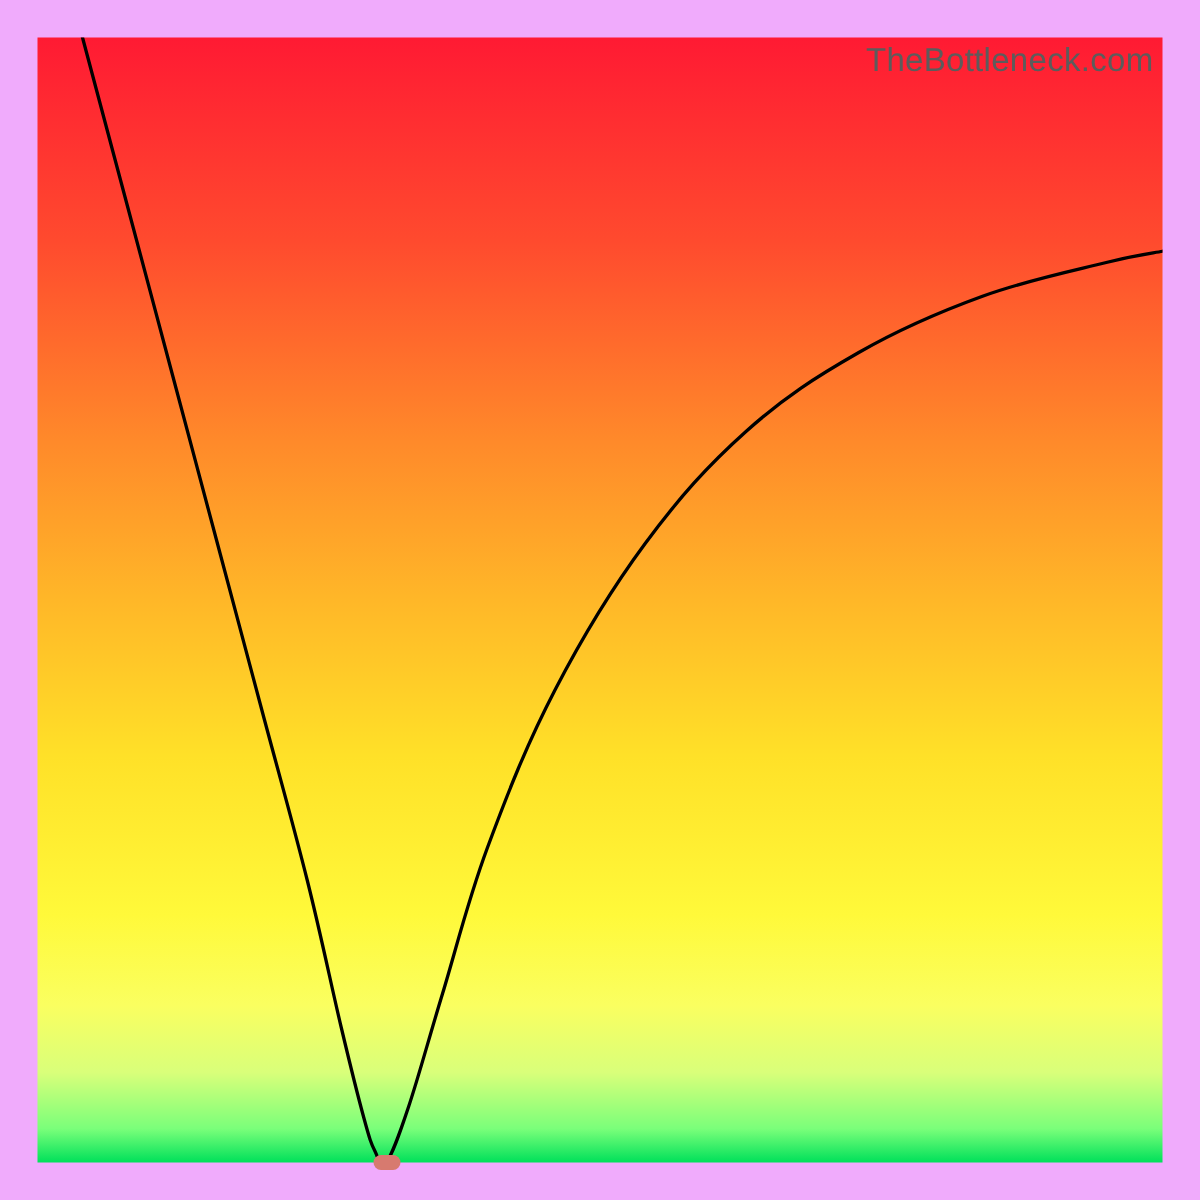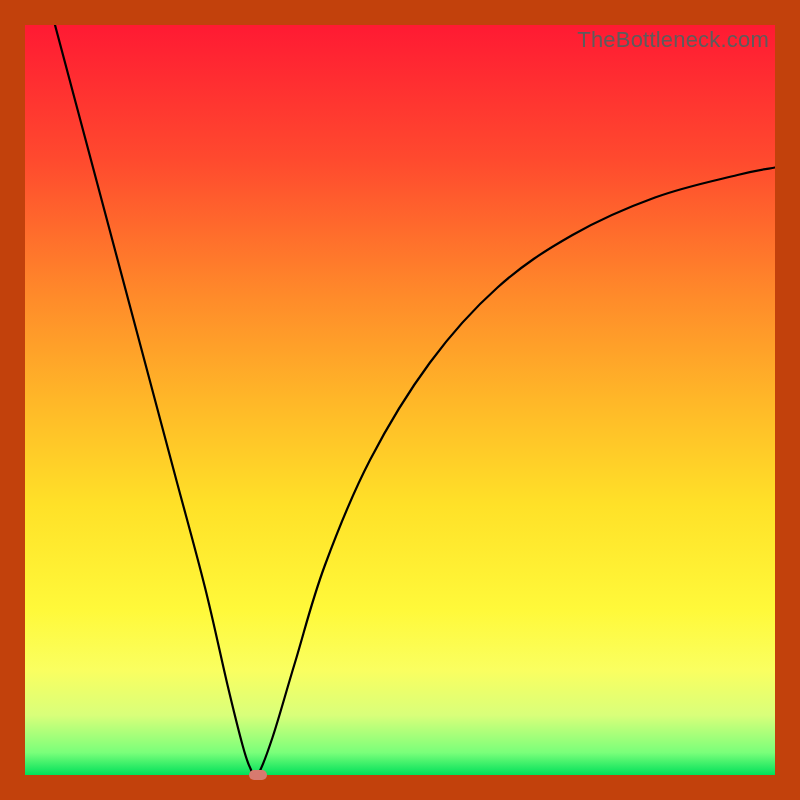--- a/index.html
+++ b/index.html
@@ -1,20 +1,20 @@
 <!DOCTYPE html>
 <html><head>
 <meta charset="utf-8">
 <style>
   * { margin: 0; padding: 0; box-sizing: border-box; }
   html, body { width: 800px; height: 800px; overflow: hidden; background: #000; }
   .frame {
     width: 800px;
     height: 800px;
-    background: #c2410c;
+    background: #f0abfc;
     position: relative;
     padding-left: 34px;
   }
   .plot-area {
     position: absolute;
     left: 25px;
     top: 25px;
     width: 750px;
     height: 750px;
     background: linear-gradient(to bottom,

